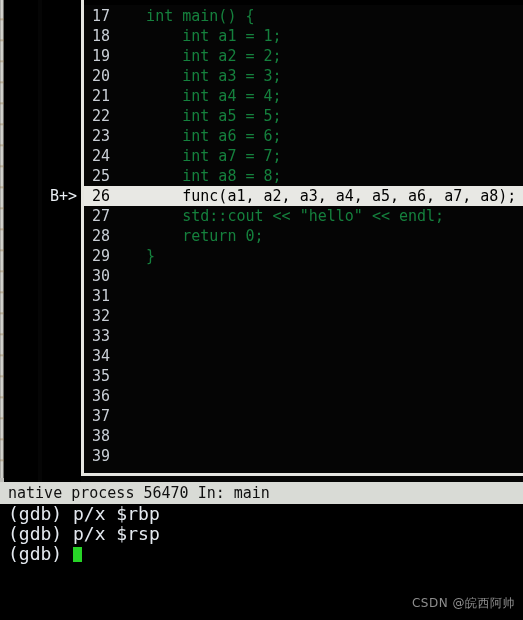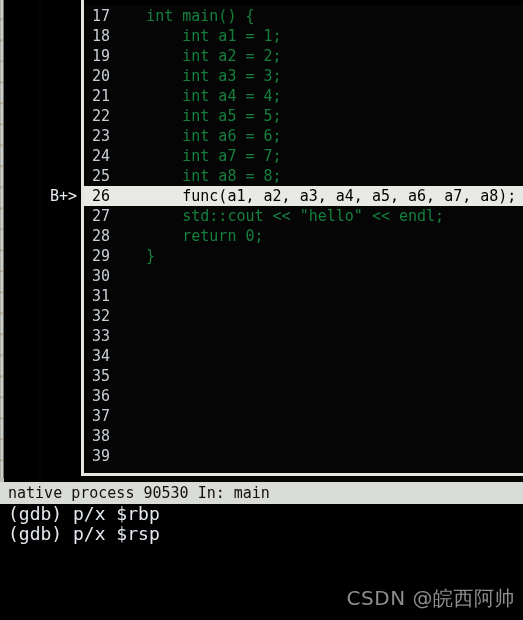--- a/index.html
+++ b/index.html
@@ -191,21 +191,21 @@
     height: 15px;
     background: #27d427;
     vertical-align: -2px;
   }
 
   .watermark {
     position: absolute;
     right: 8px;
     bottom: 8px;
     font-family: "DejaVu Sans", "Liberation Sans", sans-serif;
-    font-size: 20px;
+    font-size: 12px;
     color: #8e8e8e;
     letter-spacing: 0.5px;
     white-space: pre;
   }
 </style>
 </head>
 <body>
 
 <div id="app">
 
@@ -245,24 +245,25 @@
         <div class="code-line"><span class="lineno">35</span><span class="ltext"></span></div>
         <div class="code-line"><span class="lineno">36</span><span class="ltext"></span></div>
         <div class="code-line"><span class="lineno">37</span><span class="ltext"></span></div>
         <div class="code-line"><span class="lineno">38</span><span class="ltext"></span></div>
         <div class="code-line"><span class="lineno">39</span><span class="ltext"></span></div>
       </div>
     <div class="clip-top"></div>
   </div>
 
   <div class="status-notch"></div>
-  <div class="status-bar">native process 90530 In: main</div>
+  <div class="status-bar">native process 56470 In: main</div>
 
   <div class="cmd-pane">
     <div id="cmd-lines">
         <div class="cmd-line">(gdb) p/x $rbp</div>
         <div class="cmd-line">(gdb) p/x $rsp</div>
       </div>
+    <div class="cmd-line"><span>(gdb) </span><span class="cursor-block"></span></div>
   </div>
 
   <div class="watermark">CSDN @皖西阿帅</div>
 
 </div>
 
 </body></html>

